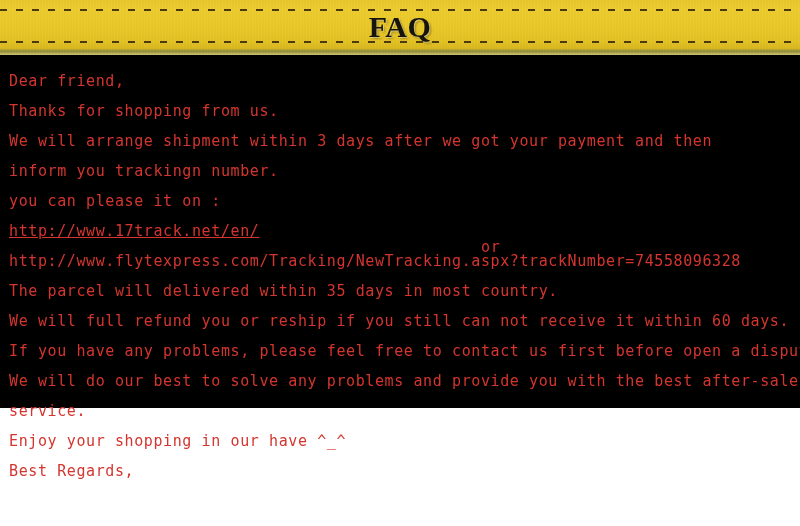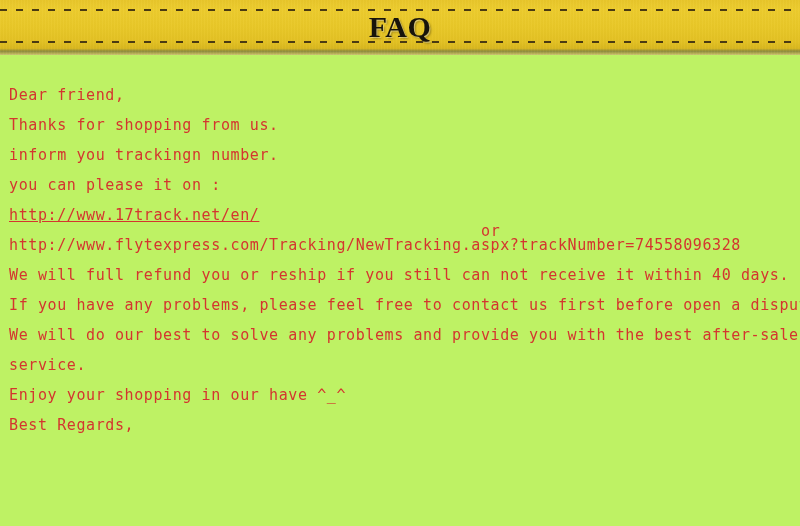--- a/index.html
+++ b/index.html
@@ -10,22 +10,22 @@
     width: 800px;
     height: 526px;
     background: #ffffff;
     font-family: "DejaVu Sans Mono", monospace;
     overflow: hidden;
   }
 
   .page {
     position: relative;
     width: 800px;
-    height: 526px;
-    background: #bef264;
+    height: 408px;
+    background: #000000;
   }
 
   
   .faq-banner {
     position: relative;
     width: 800px;
     height: 55px;
     box-sizing: border-box;
     background: linear-gradient(180deg,
                 #e8c62a 0%,
@@ -82,21 +82,21 @@
     letter-spacing: 0.5px;
     line-height: 1;
     margin-top: -1px;
     text-shadow: 1px 1px 0 rgba(255,255,255,0.35),
                  2px 2px 2px rgba(60,50,10,0.35);
   }
 
   
   .faq-body {
     position: relative;
-    padding: 25px 0 0 9px;
+    padding: 11px 0 0 9px;
   }
 
   .faq-line {
     color: #d4352f;
     font-family: "DejaVu Sans Mono", "Liberation Mono", monospace;
     font-size: 15px;
     line-height: 30px;
     height: 30px;
     white-space: pre;
     letter-spacing: 0.6px;
@@ -123,25 +123,27 @@
 
   <div class="faq-banner">
     <div class="stitch stitch-top"></div>
     <div class="stitch stitch-bottom"></div>
     <div class="faq-title">FAQ</div>
   </div>
 
   <div class="faq-body">
       <div class="faq-line">Dear friend,</div>
       <div class="faq-line">Thanks for shopping from us.</div>
+      <div class="faq-line">We will arrange shipment within 3 days after we got your payment and then</div>
       <div class="faq-line">inform you trackingn number.</div>
       <div class="faq-line">you can please it on :</div>
       <div class="faq-line has-trailer">http://www.17track.net/en/<span class="trailer">or</span></div>
       <div class="faq-line">http://www.flytexpress.com/Tracking/NewTracking.aspx?trackNumber=74558096328</div>
-      <div class="faq-line">We will full refund you or reship if you still can not receive it within 40 days.</div>
+      <div class="faq-line">The parcel will delivered within 35 days in most country.</div>
+      <div class="faq-line">We will full refund you or reship if you still can not receive it within 60 days.</div>
       <div class="faq-line">If you have any problems, please feel free to contact us first before open a dispute.</div>
       <div class="faq-line">We will do our best to solve any problems and provide you with the best after-sale</div>
       <div class="faq-line">service.</div>
       <div class="faq-line">Enjoy your shopping in our have ^_^</div>
       <div class="faq-line">Best Regards,</div>
     </div>
 
 </div>
 
 </body></html>

